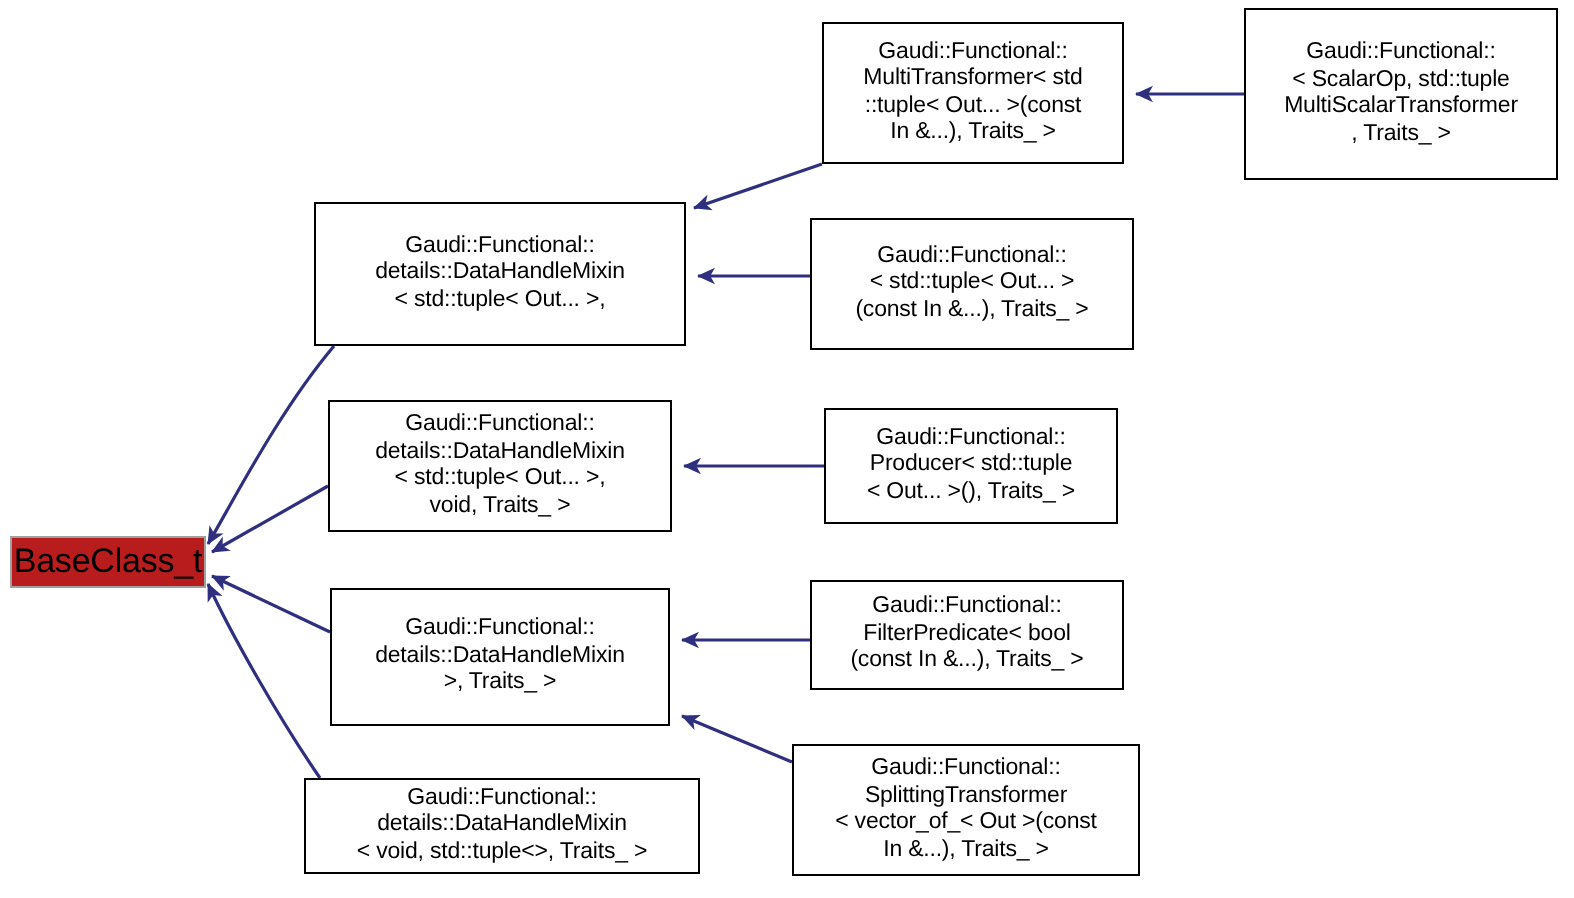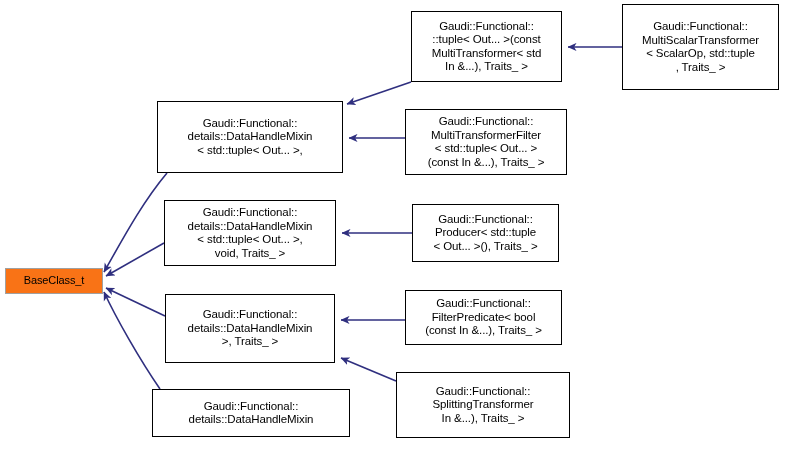--- a/index.html
+++ b/index.html
@@ -34,22 +34,22 @@
     justify-content: center;
     text-align: center;
     color: #000000;
     font-size: 11.5px;
     line-height: 13.5px;
     letter-spacing: -0.1px;
     z-index: 2;
   }
   .node.root {
     border: 1px solid #a0a0a0;
-    background: #f97316;
-    font-size: 11px;
+    background: #b91c1c;
+    font-size: 17px;
   }
   .node .line {
     display: block;
     white-space: pre;
   }
 </style>
 </head>
 <body>
 
 <div id="diagram">
@@ -101,54 +101,55 @@
 
   <div class="node" style="left:165px; top:294px; width:170px; height:69px;">
     <span class="line">Gaudi::Functional::</span>
     <span class="line">details::DataHandleMixin</span>
     <span class="line">&gt;, Traits_ &gt;</span>
   </div>
 
   <div class="node" style="left:152px; top:389px; width:198px; height:48px;">
     <span class="line">Gaudi::Functional::</span>
     <span class="line">details::DataHandleMixin</span>
+    <span class="line">&lt; void, std::tuple&lt;&gt;, Traits_ &gt;</span>
   </div>
 
   <div class="node" style="left:411px; top:11px; width:151px; height:71px;">
     <span class="line">Gaudi::Functional::</span>
+    <span class="line">MultiTransformer&lt; std</span>
     <span class="line">::tuple&lt; Out... &gt;(const</span>
-    <span class="line">MultiTransformer&lt; std</span>
     <span class="line">In &amp;...), Traits_ &gt;</span>
   </div>
 
   <div class="node" style="left:622px; top:4px; width:157px; height:86px;">
     <span class="line">Gaudi::Functional::</span>
+    <span class="line">&lt; ScalarOp, std::tuple</span>
     <span class="line">MultiScalarTransformer</span>
-    <span class="line">&lt; ScalarOp, std::tuple</span>
     <span class="line">, Traits_ &gt;</span>
   </div>
 
   <div class="node" style="left:405px; top:109px; width:162px; height:66px;">
     <span class="line">Gaudi::Functional::</span>
-    <span class="line">MultiTransformerFilter</span>
     <span class="line">&lt; std::tuple&lt; Out... &gt;</span>
     <span class="line">(const In &amp;...), Traits_ &gt;</span>
   </div>
 
   <div class="node" style="left:412px; top:204px; width:147px; height:58px;">
     <span class="line">Gaudi::Functional::</span>
     <span class="line">Producer&lt; std::tuple</span>
     <span class="line">&lt; Out... &gt;(), Traits_ &gt;</span>
   </div>
 
   <div class="node" style="left:405px; top:290px; width:157px; height:55px;">
     <span class="line">Gaudi::Functional::</span>
     <span class="line">FilterPredicate&lt; bool</span>
     <span class="line">(const In &amp;...), Traits_ &gt;</span>
   </div>
 
   <div class="node" style="left:396px; top:372px; width:174px; height:66px;">
     <span class="line">Gaudi::Functional::</span>
     <span class="line">SplittingTransformer</span>
+    <span class="line">&lt; vector_of_&lt; Out &gt;(const</span>
     <span class="line">In &amp;...), Traits_ &gt;</span>
   </div>
 
 </div>
 
 </body></html>

